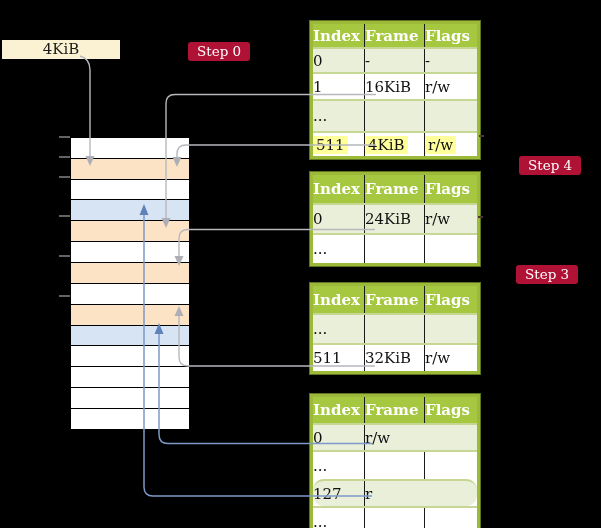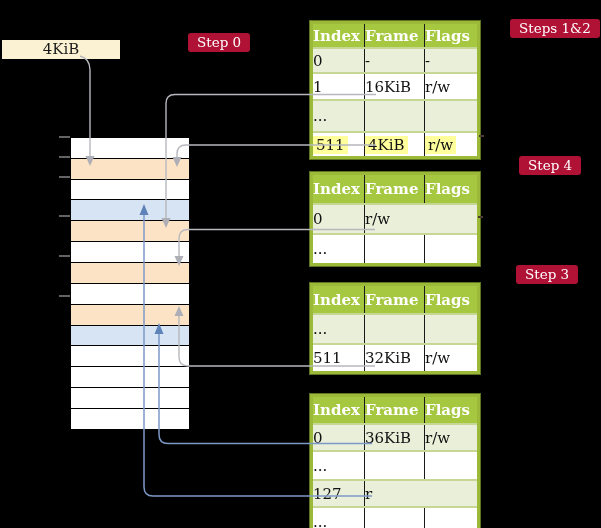--- a/index.html
+++ b/index.html
@@ -4,21 +4,21 @@
 <style>
   html,body{margin:0;padding:0;background:#000;}
   #stage{position:relative;width:601px;height:528px;background:#000;overflow:hidden;
          font-family:"DejaVu Serif","Liberation Serif",serif;}
   
   #label-4kib{position:absolute;left:2px;top:40px;width:118px;height:19px;
       background:#fbf2d4;color:#1a1a1a;font-size:15px;line-height:19px;text-align:center;}
   
   .badge{position:absolute;background:#b01236;color:#fff;font-size:13.5px;
       padding:1px 9px 2px 9px;border-radius:3px;white-space:nowrap;}
-  #badge-step0{left:188px;top:33px;}
+  #badge-step0{left:188px;top:42px;}
   #badge-steps12{left:510px;top:19px;}
   #badge-step3{left:519px;top:156px;}
   #badge-step4{left:516px;top:265px;}
   
   #memory{position:absolute;left:70px;top:137px;width:120px;}
   .mem-row{width:118px;border:1px solid #000;box-sizing:content-box;}
   .mem-row + .mem-row{margin-top:-1px;}
   .k-ram{background:#ffffff;}
   .k-pt{background:#fce3c6;}
   .k-page{background:#d7e4f4;}
@@ -37,21 +37,20 @@
   #overlay{position:absolute;left:0;top:0;z-index:10;pointer-events:none;}
 </style>
 </head>
 <body>
 
 <div id="stage">
 
   <div id="label-4kib">4KiB</div>
 
   <div class="badge" id="badge-step0">Step 0</div>
-  <div class="badge" id="badge-steps12">Steps 1&amp;2</div>
   <div class="badge" id="badge-step3">Step 4</div>
   <div class="badge" id="badge-step4">Step 3</div>
 
   <div id="memory">
       <div class="mem-row k-ram" style="height: 20px;"></div>
       <div class="mem-row k-pt" style="height: 20px;"></div>
       <div class="mem-row k-ram" style="height: 19px;"></div>
       <div class="mem-row k-page" style="height: 20px;"></div>
       <div class="mem-row k-pt" style="height: 20px;"></div>
       <div class="mem-row k-ram" style="height: 20px;"></div>
@@ -99,20 +98,21 @@
       </div>
     </div>
   <div class="pt-table" id="table-step3" style="left:310px;top:172px;">
       <div class="thead" style="height: 28px;">
         <div class="tcell c0">Index</div>
         <div class="tcell c1">Frame</div>
         <div class="tcell c2">Flags</div>
       </div>
       <div class="trow" style="height: 28px;">
         <div class="tcell c0">0</div>
+        <div class="tcell c1">24KiB</div>
         <div class="tcell c2">r/w</div>
       </div>
       <div class="trow" style="height: 28px;">
         <div class="tcell c0">...</div>
         <div class="tcell c1"></div>
         <div class="tcell c2"></div>
       </div>
     </div>
   <div class="pt-table" id="table-step4" style="left:310px;top:283px;">
       <div class="thead" style="height: 27px;">
@@ -132,29 +132,28 @@
       </div>
     </div>
   <div class="pt-table" id="table-final" style="left:310px;top:394px;">
       <div class="thead" style="height: 26px;">
         <div class="tcell c0">Index</div>
         <div class="tcell c1">Frame</div>
         <div class="tcell c2">Flags</div>
       </div>
       <div class="trow" style="height: 25px;">
         <div class="tcell c0">0</div>
-        <div class="tcell c1">36KiB</div>
         <div class="tcell c2">r/w</div>
       </div>
       <div class="trow" style="height: 27px;">
         <div class="tcell c0">...</div>
         <div class="tcell c1"></div>
         <div class="tcell c2"></div>
       </div>
-      <div class="trow" style="height: 25px;">
+      <div class="trow" style="height: 25px; border-radius: 11px;">
         <div class="tcell c0">127</div>
         <div class="tcell c2">r</div>
       </div>
       <div class="trow" style="height: 27px;">
         <div class="tcell c0">...</div>
         <div class="tcell c1"></div>
         <div class="tcell c2"></div>
       </div>
     </div>
 

